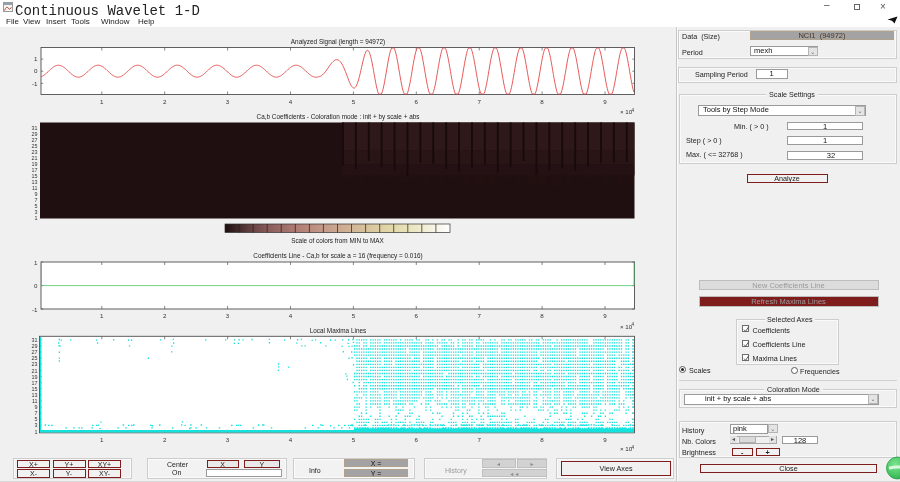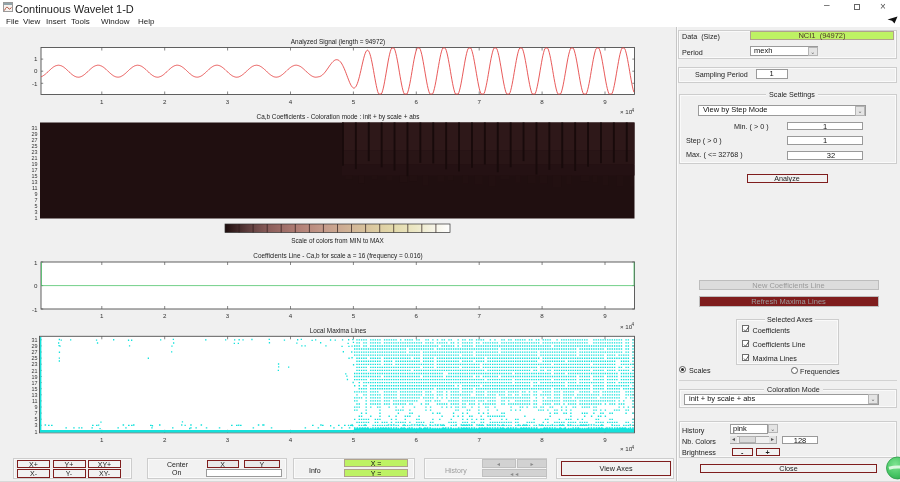--- a/index.html
+++ b/index.html
@@ -1,29 +1,29 @@
 <!DOCTYPE html>
 <html><head><meta charset="utf-8"><style>
 * { margin:0; padding:0; box-sizing:border-box; }
 body { width:900px; height:482px; font-family:"Liberation Sans",sans-serif; background:#f0f0f0; position:relative; overflow:hidden; }
 .abs { position:absolute; }
 .lbl { position:absolute; font-size:7.2px; color:#222; white-space:nowrap; }
 .frame { position:absolute; border:1px solid #cdcdcd; box-shadow:inset 0 0 0 1px #fafafa; }
 .inp { position:absolute; background:#fff; border:1px solid #9a9a9a; font-size:7.5px; color:#111; text-align:center; line-height:8px; }
 .btn { position:absolute; background:#f1f1f1; border:1px solid #7f1d1d; font-size:7.2px; color:#222; text-align:center; }
-.peach { background:#bef264; border:1px solid #b0a28c; }
+.peach { background:#a3a3a3; border:1px solid #b0a28c; }
 </style></head><body>
 
 <div class="abs" style="left:0;top:0;width:900px;height:15px;background:#fff;"></div>
 <div class="abs" style="left:3px;top:2px;width:10px;height:10px;background:#f6f2ef;border:1px solid #9a9a9a;"></div>
 <div class="abs" style="left:4px;top:3px;width:8px;height:2px;background:#91a3a8;"></div>
 <svg class="abs" style="left:4px;top:5px" width="8" height="7">
     <path d="M0.5 5.5 Q2.5 0.5 4 3 T7.5 2.5" stroke="#b0503c" stroke-width="1" fill="none"></path>
   </svg>
-<div class="abs" style="left:15px;top:3px;font-size:11px;color:#222;">Continuous Wavelet 1-D</div>
+<div class="abs" style="left:15px;top:3px;font-size:14px;color:#222;font-family:Liberation Mono, monospace;">Continuous Wavelet 1-D</div>
 <div class="abs" style="left:824px;top:-1px;font-size:10px;color:#555;">–</div>
 <div class="abs" style="left:854px;top:3.5px;width:6px;height:6px;border:1px solid #666;"></div>
 <div class="abs" style="left:880px;top:0.5px;font-size:10px;color:#555;">×</div>
 
 <div class="abs" style="left:0;top:15px;width:900px;height:12px;background:#fff;font-size:8px;color:#222;">
 <span style="position:absolute;left:6px;top:2px">File</span>
 <span style="position:absolute;left:23px;top:2px">View</span>
 <span style="position:absolute;left:46px;top:2px">Insert</span>
 <span style="position:absolute;left:71px;top:2px">Tools</span>
 <span style="position:absolute;left:101px;top:2px">Window</span>
@@ -254,21 +254,21 @@
 <div class="inp peach" style="left:750px;top:30.5px;width:144px;height:9.5px;color:#4c3527;">NCI1&nbsp; (94972)</div>
 <div class="lbl" style="left:682px;top:47.5px;">Period</div>
 <div class="inp" style="left:750px;top:46px;width:68px;height:10px;text-align:left;padding-left:3px;">mexh</div>
 <div class="abs" style="left:808px;top:46.5px;width:9.5px;height:9px;background:#e4e4e4;border:1px solid #b5b5b5;font-size:6px;color:#666;text-align:center;line-height:8px;">⌄</div>
 <div class="frame" style="left:678px;top:67px;width:219px;height:15.5px;"></div>
 <div class="lbl" style="left:695px;top:70px;">Sampling Period</div>
 <div class="inp" style="left:755.5px;top:69px;width:32px;height:10px;">1</div>
 
 <div class="frame" style="left:679px;top:93.5px;width:218px;height:70px;"></div>
 <div class="lbl" style="left:766px;top:90px;background:#f0f0f0;padding:0 3px;">Scale Settings</div>
-<div class="inp" style="left:698px;top:105px;width:168px;height:11px;text-align:left;padding-left:4px;">View by Step Mode</div>
+<div class="inp" style="left:698px;top:105px;width:168px;height:11px;text-align:left;padding-left:4px;">Tools by Step Mode</div>
 <div class="abs" style="left:855px;top:105.5px;width:10px;height:10px;background:#e4e4e4;border:1px solid #b5b5b5;font-size:6px;color:#666;text-align:center;line-height:9px;">⌄</div>
 <div class="lbl" style="left:686px;top:121.5px;padding-left:48px;">Min. ( &gt; 0 )</div>
 <div class="inp" style="left:787px;top:121.5px;width:76px;height:8.5px;">1</div>
 <div class="lbl" style="left:686px;top:135.5px;">Step ( &gt; 0 )</div>
 <div class="inp" style="left:787px;top:136px;width:76px;height:8.5px;">1</div>
 <div class="lbl" style="left:686px;top:150px;">Max. ( &lt;= 32768 )</div>
 <div class="inp" style="left:787px;top:151px;width:76px;height:8.5px;padding-left:12px;">32</div>
 <div class="btn" style="left:746.5px;top:174px;width:81px;height:9px;line-height:8px;">Analyze</div>
 
 <div class="abs" style="left:698.5px;top:279.5px;width:180px;height:10px;background:#dcdcdc;border:1px solid #bdbdbd;font-size:7.5px;color:#9b9b9b;text-align:center;line-height:9px;">New Coefficients Line</div>
@@ -294,21 +294,21 @@
 
 <div class="abs" style="left:679px;top:366px;width:7px;height:7px;border:1px solid #5a5a5a;border-radius:50%;background:#fff;"></div>
 <div class="abs" style="left:681px;top:368px;width:3px;height:3px;border-radius:50%;background:#222;"></div>
 <div class="lbl" style="left:689px;top:366px;">Scales</div>
 <div class="abs" style="left:791px;top:366.5px;width:7px;height:7px;border:1px solid #5a5a5a;border-radius:50%;background:#fff;"></div>
 <div class="lbl" style="left:800px;top:366.5px;">Frequencies</div>
 <div class="abs" style="left:679px;top:380px;width:218px;height:1px;background:#d2d2d2;"></div>
 
 <div class="frame" style="left:679px;top:388.5px;width:218px;height:19px;"></div>
 <div class="lbl" style="left:764px;top:384.5px;background:#f0f0f0;padding:0 3px;">Coloration Mode</div>
-<div class="inp" style="left:684px;top:393.5px;width:195px;height:11px;text-align:left;padding-left:4px;">init + by scale + abs</div>
+<div class="inp" style="left:684px;top:393.5px;width:195px;height:11px;text-align:left;padding-left:20px;">init + by scale + abs</div>
 <div class="abs" style="left:868px;top:394px;width:10px;height:10px;background:#e4e4e4;border:1px solid #b5b5b5;font-size:6px;color:#666;text-align:center;line-height:9px;">⌄</div>
 
 <div class="frame" style="left:679px;top:420.5px;width:218px;height:37px;"></div>
 <div class="lbl" style="left:682px;top:425.5px;">History</div>
 <div class="inp" style="left:730px;top:423.5px;width:38px;height:10px;text-align:left;padding-left:2px;">pink</div>
 <div class="abs" style="left:768px;top:424px;width:9.5px;height:9px;background:#e4e4e4;border:1px solid #b5b5b5;font-size:6px;color:#666;text-align:center;line-height:8px;">⌄</div>
 <div class="lbl" style="left:682px;top:436.5px;">Nb. Colors</div>
 <div class="abs" style="left:729.5px;top:435.5px;width:47.5px;height:8px;background:#f0f0f0;border:1px solid #a8a8a8;"></div>
 <div class="abs" style="left:730px;top:436px;width:7px;height:7px;background:#e2e2e2;font-size:6px;color:#555;text-align:center;line-height:7px;">◂</div>
 <div class="abs" style="left:739px;top:436px;width:17px;height:7px;background:#dadada;border:1px solid #b0b0b0;"></div>

